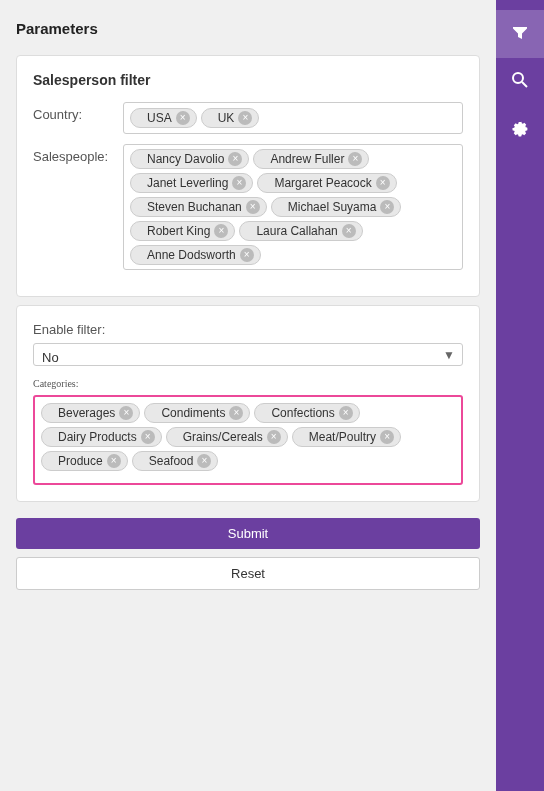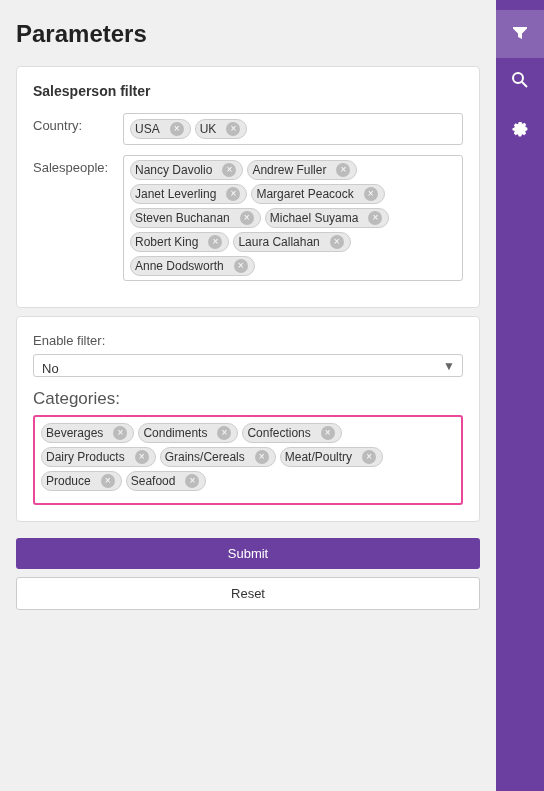--- a/index.html
+++ b/index.html
@@ -14,21 +14,21 @@
     }
 
     .main-content {
       flex: 1;
       padding: 20px 16px;
       background: #f0f0f0;
       overflow-y: auto;
     }
 
     .page-title {
-      font-size: 24px;
+      font-size: 15px;
       font-weight: 600;
       color: #222;
       margin-bottom: 18px;
     }
 
     .panel {
       background: #fff;
       border: 1px solid #ddd;
       border-radius: 4px;
       padding: 16px;
@@ -67,24 +67,24 @@
       min-height: 32px;
       align-items: center;
     }
 
     .tag {
       display: inline-flex;
       align-items: center;
       background: #e8e8e8;
       border: 1px solid #ccc;
       border-radius: 12px;
-      padding: 2px 6px 2px 4px;
+      padding: 2px 6px 2px 16px;
       font-size: 12px;
       color: #333;
-      gap: 10px;
+      gap: 4px;
       white-space: nowrap;
     }
 
     .tag .remove-btn {
       display: inline-flex;
       align-items: center;
       justify-content: center;
       width: 14px;
       height: 14px;
       border-radius: 50%;
@@ -126,23 +126,24 @@
       position: absolute;
       right: 8px;
       top: 50%;
       transform: translateY(-50%);
       pointer-events: none;
       color: #666;
       font-size: 12px;
     }
 
     .categories-label {
-      font-size: 17px;
+      font-size: 10px;
       color: #555;
       margin-bottom: 6px;
+      font-family: Liberation Serif, serif;
     }
 
     .categories-box {
       border: 2px solid #ec4899;
       border-radius: 3px;
       background: #fff;
       padding: 6px;
       display: flex;
       flex-wrap: wrap;
       gap: 4px;

